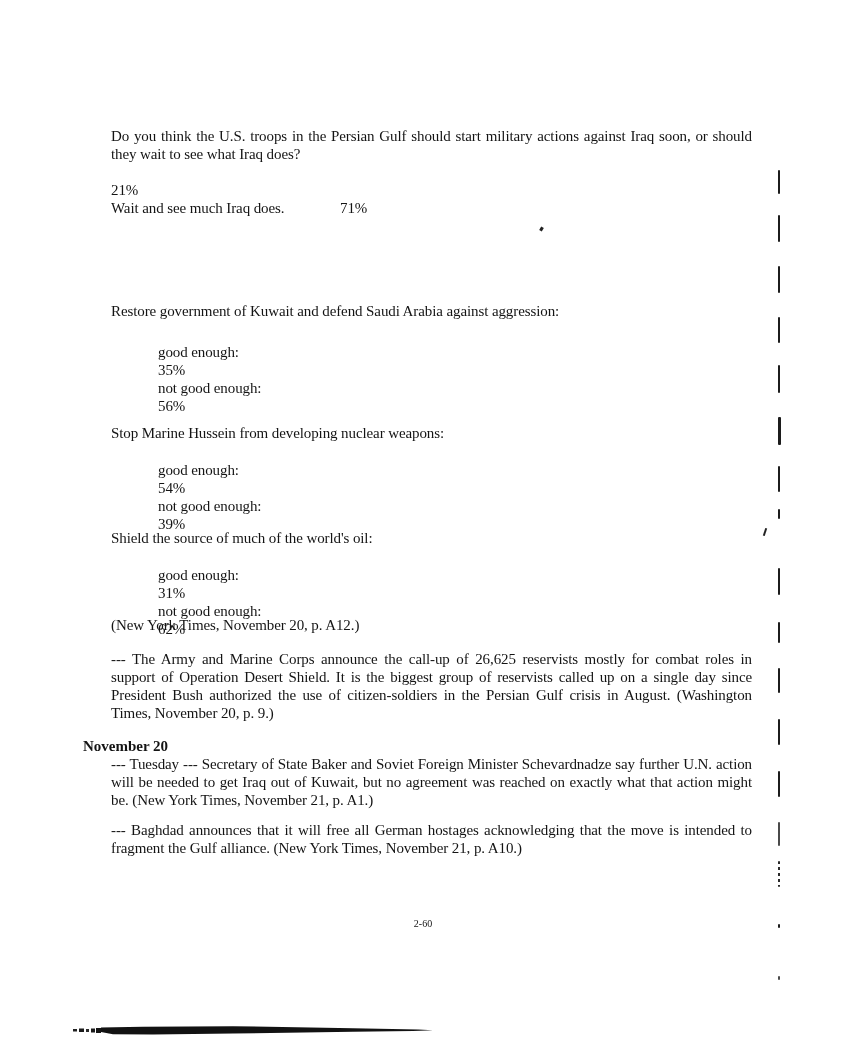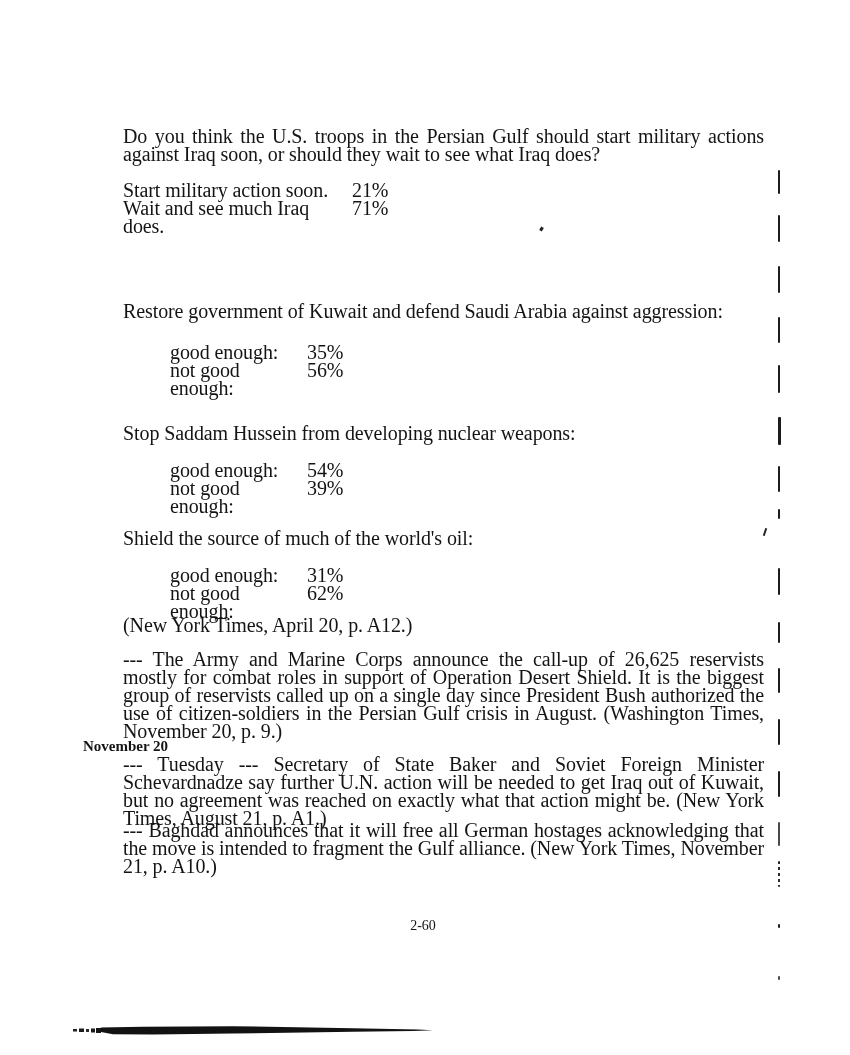--- a/index.html
+++ b/index.html
@@ -10,49 +10,48 @@
     color: #141414;
     position: relative;
     -webkit-font-smoothing: antialiased;
   }
   .sheet {
     position: absolute; inset: 0;
     width: 850px; height: 1055px;
     background: #fff; overflow: hidden;
   }
   .blk {
-    position: absolute; left: 123px; width: 641px;
-    font-size: 20px; line-height: 18px; letter-spacing: -0.1px;
+    position: absolute; left: 111px; width: 641px;
+    font-size: 15px; line-height: 18px; letter-spacing: -0.1px;
   }
   .just { text-align: justify; }
   .row { display: flex; }
   .poll-lbl { display: inline-block; width: 229px; }
-  .reason-rows .row { padding-left: 47px; }
+  .reason-rows .row { padding-left: 47px; flex-direction: column; }
   .r-lbl { display: inline-block; width: 137px; }
   .src { text-underline-offset: 2px; text-decoration-thickness: 1px; }
   .date-h { position: absolute; left: 83px; width: 300px; font-size: 15px; line-height: 18px; font-weight: bold; }
-  .pagenum { position: absolute; left: 123px; width: 600px; text-align: center; font-size: 14px; }
+  .pagenum { position: absolute; left: 123px; width: 600px; text-align: center; font-size: 10px; }
   
   .mk { position: absolute; left: 778px; width: 2px; background: #1c1c1c; border-radius: 1px; }
   .mk.light { background: #4a4a4a; }
   .mk.dash { background: repeating-linear-gradient(to bottom, #2a2a2a 0 3px, transparent 3px 6px); }
   .speck { position: absolute; background: #222; }
   
   .smudge { position: absolute; left: 73px; top: 1023px; width: 362px; height: 12px; }
 </style>
 </head>
 <body>
 
 <div class="sheet">
 
   <p class="blk just" style="top:127px">Do you think the U.S. troops in the Persian Gulf should start military actions against Iraq soon, or should they wait to see what Iraq does?</p>
 
   <div class="blk" style="top:181px">
     <div class="row">
-      <span class="poll-lbl">Start military action soon.</span>
       <span>21%</span>
     </div>
     <div class="row">
       <span class="poll-lbl">Wait and see much Iraq does.</span>
       <span>71%</span>
     </div>
   </div>
 
 
   <p class="blk" style="top:302px">Restore government of Kuwait and defend Saudi Arabia against aggression:</p>
@@ -60,21 +59,21 @@
     <div class="row">
       <span class="r-lbl">good enough:</span>
       <span>35%</span>
     </div>
     <div class="row">
       <span class="r-lbl">not good enough:</span>
       <span>56%</span>
     </div>
   </div>
 
-  <p class="blk" style="top:424px">Stop Saddam Hussein from developing nuclear weapons:</p>
+  <p class="blk" style="top:424px">Stop Marine Hussein from developing nuclear weapons:</p>
   <div class="blk reason-rows" style="top:461px">
     <div class="row">
       <span class="r-lbl">good enough:</span>
       <span>54%</span>
     </div>
     <div class="row">
       <span class="r-lbl">not good enough:</span>
       <span>39%</span>
     </div>
   </div>
@@ -84,27 +83,27 @@
     <div class="row">
       <span class="r-lbl">good enough:</span>
       <span>31%</span>
     </div>
     <div class="row">
       <span class="r-lbl">not good enough:</span>
       <span>62%</span>
     </div>
   </div>
 
-  <p class="blk" style="top:616px"><span>(</span><span class="src">New York Times</span><span>, April 20, p. A12.)</span></p>
+  <p class="blk" style="top:616px"><span>(</span><span class="src">New York Times</span><span>, November 20, p. A12.)</span></p>
 
   <p class="blk just" style="top:650px"><span>--- The Army and Marine Corps announce the call-up of 26,625 reservists mostly for combat roles in support of Operation Desert Shield. It is the biggest group of reservists called up on a single day since President Bush authorized the use of citizen-soldiers in the Persian Gulf crisis in August. (</span><span class="src">Washington Times</span><span>, November 20, p. 9.)</span></p>
 
   <h2 class="date-h" style="top:737px">November 20</h2>
 
-  <p class="blk just" style="top:755px"><span>--- Tuesday --- Secretary of State Baker and Soviet Foreign Minister Schevardnadze say further U.N. action will be needed to get Iraq out of Kuwait, but no agreement was reached on exactly what that action might be. (</span><span class="src">New York Times</span><span>, August 21, p. A1.)</span></p>
+  <p class="blk just" style="top:755px"><span>--- Tuesday --- Secretary of State Baker and Soviet Foreign Minister Schevardnadze say further U.N. action will be needed to get Iraq out of Kuwait, but no agreement was reached on exactly what that action might be. (</span><span class="src">New York Times</span><span>, November 21, p. A1.)</span></p>
 
   <p class="blk just" style="top:821px"><span>--- Baghdad announces that it will free all German hostages acknowledging that the move is intended to fragment the Gulf alliance. (</span><span class="src">New York Times</span><span>, November 21, p. A10.)</span></p>
 
   <div class="pagenum" style="top:918px">2-60</div>
 
   <div>
     <span class="mk" style="top:170px;height:24px"></span>
     <span class="mk" style="top:215px;height:27px"></span>
     <span class="mk" style="top:266px;height:27px"></span>
     <span class="mk" style="top:317px;height:26px"></span>

